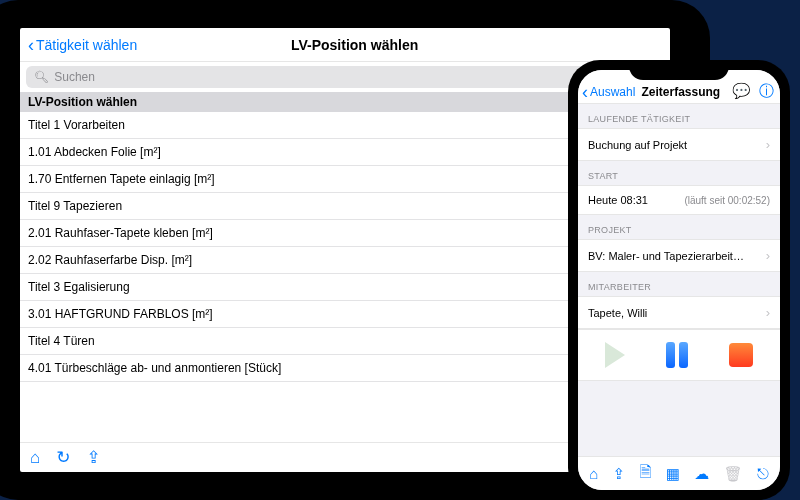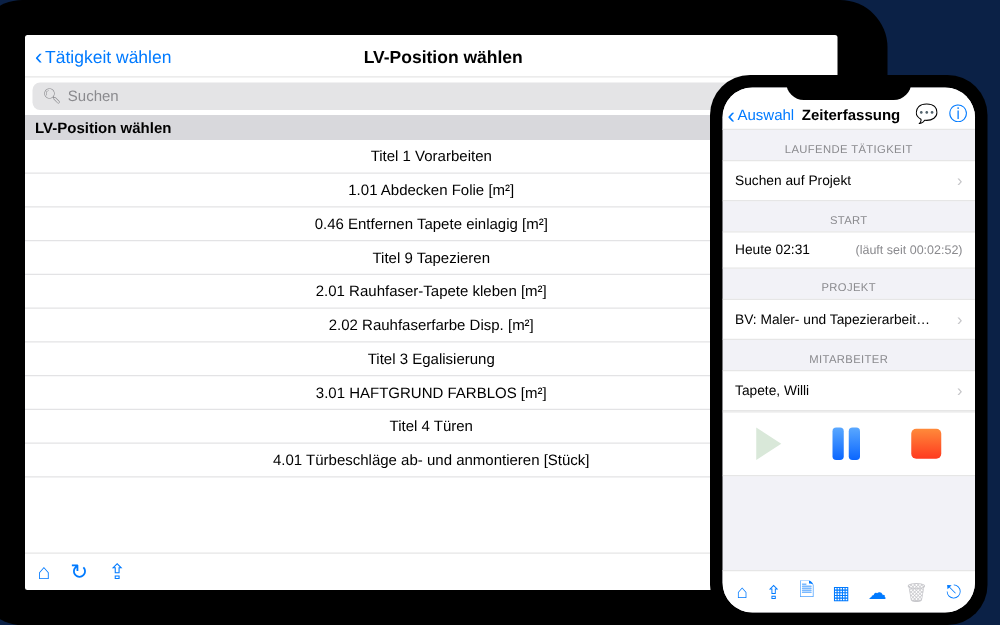--- a/index.html
+++ b/index.html
@@ -34,21 +34,21 @@
     margin: 4px 6px; height: 22px;
     background: #e4e4e6; border-radius: 6px;
     display: flex; align-items: center; padding: 0 8px;
     color: #8a8a8e; font-size: 12px;
   }
   .search .mag { margin-right: 5px; font-size: 12px; }
   .section-header {
     background: #d8d8dc; color: #000; font-size: 12px;
     font-weight: 600; padding: 3px 8px;
   }
-  .list { flex: 1; overflow: hidden; text-align: center; }
+  .list { flex: 1; overflow: hidden; }
   .row {
     font-size: 12px; color: #000;
     padding: 6px 8px; border-bottom: 1px solid #e3e3e5;
     cursor: pointer;
   }
   .tablet-toolbar {
     height: 30px; display: flex; align-items: center;
     padding: 0 10px; gap: 16px; border-top: 1px solid #e6e6e6;
     color: #007aff; font-size: 17px;
   }
@@ -74,21 +74,21 @@
   }
   .pnav {
     height: 34px; padding-top: 10px;
     display: flex; align-items: center;
     background: #fff; border-bottom: 1px solid #e6e6e6;
     font-size: 12px; padding-left: 4px; padding-right: 6px;
   }
   .pnav-back { color: #007aff; display: flex; align-items: center; cursor: pointer; font-size: 12px; }
   .pnav-title { flex: 1; text-align: center; font-weight: 600; color:#000; margin-left:-6px; font-size: 12px;}
   .pnav-icons { display: flex; gap: 8px; color: #007aff; font-size: 15px; }
-  .pcontent { flex: 1; overflow: hidden; text-align: center; }
+  .pcontent { flex: 1; overflow: hidden; }
   .plabel {
     font-size: 9px; color: #8a8a8e; letter-spacing: .3px;
     padding: 10px 10px 4px 10px; text-transform: uppercase;
   }
   .pcell {
     background: #fff; border-top: 1px solid #e6e6e6; border-bottom: 1px solid #e6e6e6;
     padding: 8px 10px; font-size: 11px; color: #000;
     display: flex; align-items: center; justify-content: space-between;
   }
   .pcell .sub { color: #8a8a8e; font-size: 10px; }
@@ -139,21 +139,21 @@
     <div class="search">
       <span class="mag">🔍︎</span>
       <span>Suchen</span>
     </div>
 
     <div class="section-header">LV-Position wählen</div>
 
     <div class="list">
       <div class="row">Titel 1 Vorarbeiten</div>
       <div class="row">1.01 Abdecken Folie [m²]</div>
-      <div class="row">0.46 Entfernen Tapete einlagig [m²]</div>
+      <div class="row">1.70 Entfernen Tapete einlagig [m²]</div>
       <div class="row">Titel 9 Tapezieren</div>
       <div class="row">2.01 Rauhfaser-Tapete kleben [m²]</div>
       <div class="row">2.02 Rauhfaserfarbe Disp. [m²]</div>
       <div class="row">Titel 3 Egalisierung</div>
       <div class="row">3.01 HAFTGRUND FARBLOS [m²]</div>
       <div class="row">Titel 4 Türen</div>
       <div class="row">4.01 Türbeschläge ab- und anmontieren [Stück]</div>
     </div>
 
     <div class="tablet-toolbar">
@@ -178,27 +178,27 @@
       <div class="pnav-icons">
         <span>💬</span>
         <span>ⓘ</span>
       </div>
     </div>
 
     <div class="pcontent">
 
       <div class="plabel">LAUFENDE TÄTIGKEIT</div>
       <div class="pcell">
-        <span>Suchen auf Projekt</span>
+        <span>Buchung auf Projekt</span>
         <span class="disclosure">›</span>
       </div>
 
       <div class="plabel">START</div>
       <div class="pcell">
-        <span>Heute 02:31</span>
+        <span>Heute 08:31</span>
         <span class="sub">(läuft seit 00:02:52)</span>
       </div>
 
       <div class="plabel">PROJEKT</div>
       <div class="pcell">
         <span class="trunc">BV: Maler- und Tapezierarbeiten Bürgerhaus...</span>
         <span class="disclosure">›</span>
       </div>
 
       <div class="plabel">MITARBEITER</div>

